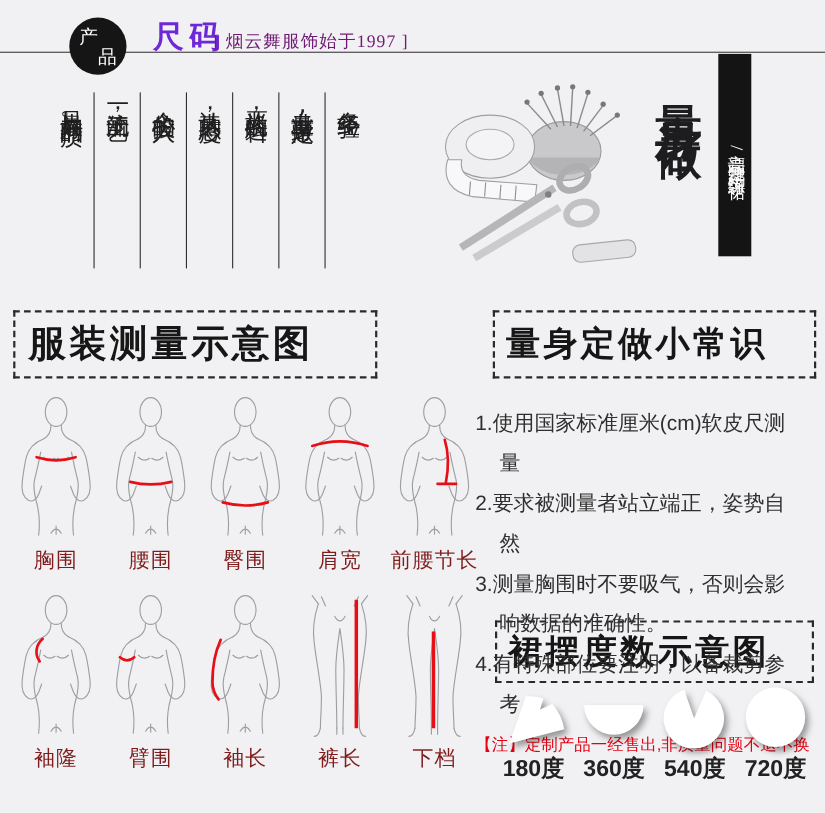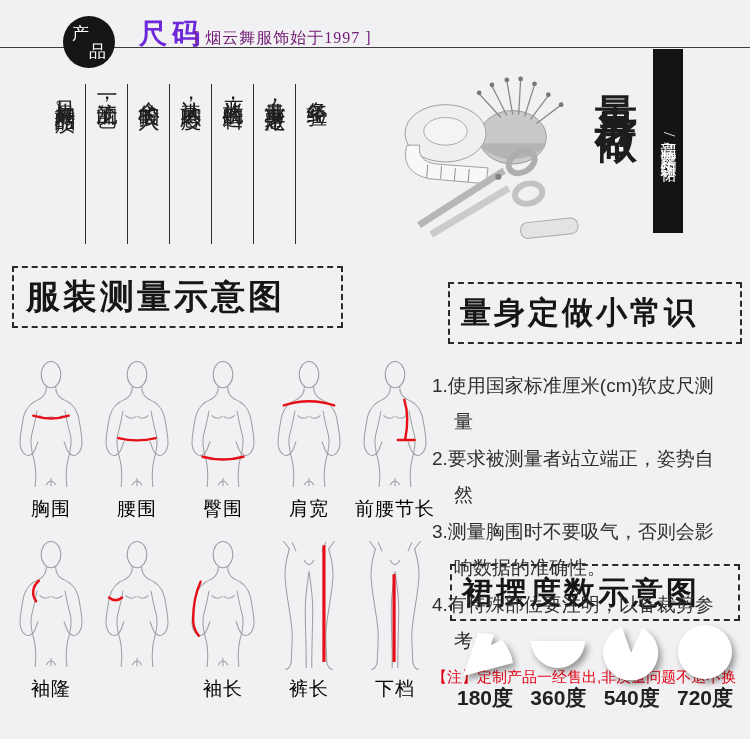--- a/index.html
+++ b/index.html
@@ -30,34 +30,34 @@
             font-size:42px;font-weight:700;letter-spacing:9px;color:#1d1d1f;}
   .banner{position:absolute;left:653px;top:49px;width:30px;height:184px;background:#141414;
           display:flex;align-items:center;justify-content:center;}
   .banner span{writing-mode:vertical-rl;color:#fff;font-size:16px;letter-spacing:2px;}
   .tools{position:absolute;left:390px;top:72px;}
 
   
   .box-title{position:absolute;border:2px dashed #2a2a2a;box-sizing:border-box;
              display:flex;align-items:center;font-weight:700;color:#161616;
              font-family:"Liberation Serif","DejaVu Serif",serif;}
-  .bt-left{left:12px;top:266px;width:331px;height:62px;font-size:34px;
+  .bt-left{left:12px;top:282px;width:331px;height:62px;font-size:34px;
            letter-spacing:3px;padding-left:12px;}
   .bt-tips{left:448px;top:282px;width:294px;height:62px;font-size:31px;
            letter-spacing:3px;padding-left:10px;}
   .bt-hem{left:450px;top:564px;width:290px;height:57px;font-size:31px;
           letter-spacing:3px;padding-left:10px;}
 
   
   .figgrid{position:absolute;left:8px;top:356px;width:430px;}
   .figrow{display:flex;}
   .figrow + .figrow{margin-top:14px;}
   .figcell{width:86px;text-align:center;}
   .figcell svg{display:block;margin:0 auto;}
-  .figlabel{font-size:19px;color:#000000;margin-top:2px;letter-spacing:1px;}
+  .figlabel{font-size:19px;color:#7f1d1d;margin-top:2px;letter-spacing:1px;}
   .gray{stroke:#9b9fa2;stroke-width:1.1;fill:none;stroke-linecap:round;}
   .red{stroke:#e60f17;stroke-width:2.6;fill:none;stroke-linecap:round;}
   .redthick{stroke:#e60f17;stroke-width:3.4;fill:none;stroke-linecap:butt;}
 
   
   .tips{position:absolute;left:432px;top:368px;width:294px;}
   .tip{font-size:19px;line-height:1.92;color:#2f2f2f;padding-left:22px;text-indent:-22px;}
   .note{font-size:15px;color:#e60012;margin-top:8px;white-space:nowrap;}
 
   
@@ -208,20 +208,21 @@
           <use href="#torso"></use>
             <path class="red" d="M32,44 C25,50 24,59 29,66"></path>
           </svg>
         <div class="figlabel">袖隆</div>
       </div>
       <div class="figcell">
         <svg width="84" height="138" viewBox="0 0 90 140">
           <use href="#torso"></use>
             <path class="red" d="M15,62 Q22,68 29,62"></path>
           </svg>
+        <div class="figlabel">臂围</div>
       </div>
       <div class="figcell">
         <svg width="84" height="138" viewBox="0 0 90 140">
           <use href="#torso"></use>
             <path class="red" d="M21,45 C15,58 13,74 13,86 C13,94 16,99 19,103"></path>
           </svg>
         <div class="figlabel">袖长</div>
       </div>
       <div class="figcell">
         <svg width="84" height="138" viewBox="0 0 90 140">

